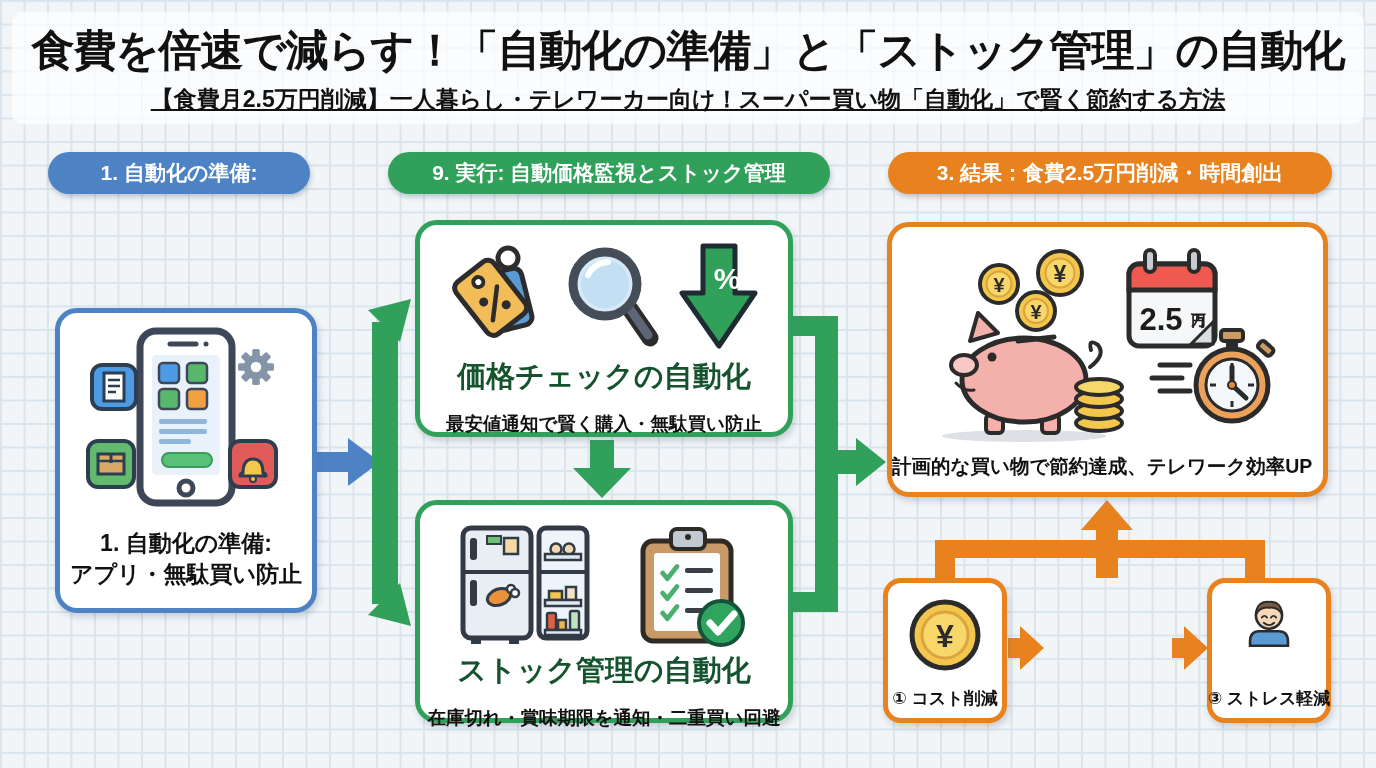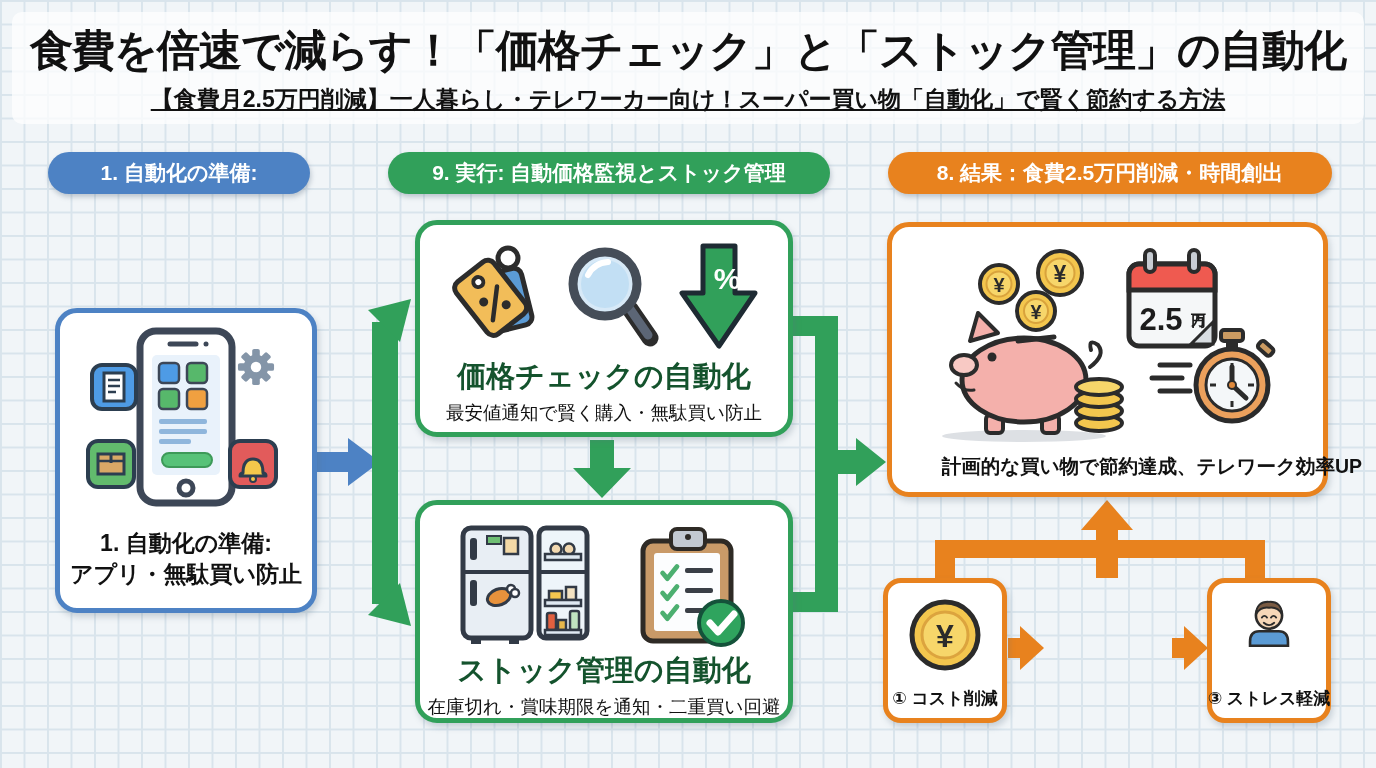--- a/index.html
+++ b/index.html
@@ -31,25 +31,25 @@
   .box-green{border:5px solid var(--green);}
   .box-orange{border:5px solid var(--orange);}
   .prep-box{left:55px;top:308px;width:262px;height:305px;text-align:center;}
   .price-box{left:415px;top:220px;width:378px;height:217px;text-align:center;}
   .stock-box{left:415px;top:500px;width:378px;height:223px;text-align:center;}
   .result-box{left:887px;top:222px;width:441px;height:275px;}
   .outcome-box{top:578px;width:124px;height:145px;border-radius:18px;
     display:flex;flex-direction:column;align-items:center;}
   .icon-row{display:flex;justify-content:center;align-items:flex-end;gap:16px;margin-top:16px;}
   .mid-title{font-size:29px;font-weight:900;margin-top:4px;color:#14532d;}
-  .mid-sub{font-size:18.5px;font-weight:400;margin-top:3px;color:#111;}
+  .mid-sub{font-size:18.5px;font-weight:700;margin-top:14px;color:#111;}
   .prep-caption{position:absolute;left:0;bottom:18px;width:100%;
     font-size:23px;font-weight:900;line-height:1.35;color:#111;}
-  .result-caption{position:absolute;left:0;bottom:12px;width:100%;text-align:right;
-    font-size:19.5px;font-weight:900;color:#111;margin-left:39px;}
+  .result-caption{position:absolute;left:0;bottom:12px;width:100%;text-align:left;
+    font-size:19.5px;font-weight:900;color:#111;}
   .outcome-label{margin-top:auto;margin-bottom:8px;font-size:17px;font-weight:800;color:#111;white-space:nowrap;}
   .connectors{position:absolute;left:0;top:0;z-index:1;}
   .illo{position:absolute;left:2px;top:8px;}
   .phone-illo{margin-top:10px;}
 </style>
 </head>
 <body>
 
 <div class="canvas">
 
@@ -101,31 +101,31 @@
       <rect x="1008" y="638" width="14" height="20"></rect>
       <polygon points="1020,626 1044,648 1020,670"></polygon>
     </g>
     <g fill="var(--orange)">
       <rect x="1172" y="638" width="14" height="20"></rect>
       <polygon points="1184,626 1208,648 1184,670"></polygon>
     </g>
   </svg>
 
   <div class="title-band"></div>
-  <div class="main-title">食費を倍速で減らす！「価格チェック」と「ストック管理」の自動化</div>
+  <div class="main-title">食費を倍速で減らす！「自動化の準備」と「ストック管理」の自動化</div>
   <div class="sub-title">【食費月2.5万円削減】一人暮らし・テレワーカー向け！スーパー買い物「自動化」で賢く節約する方法</div>
 
   <div class="pill pill-1">
     <span>1. 自動化の準備:</span>
   </div>
   <div class="pill pill-2">
     <span>9. 実行: 自動価格監視とストック管理</span>
   </div>
   <div class="pill pill-3">
-    <span>8. 結果：食費2.5万円削減・時間創出</span>
+    <span>3. 結果：食費2.5万円削減・時間創出</span>
   </div>
 
   <div class="box box-blue prep-box">
     <svg class="phone-illo" width="212" height="190" viewBox="0 0 212 190">
       <use href="#gear" transform="translate(176,44) scale(0.95)" fill="#8495a8"></use>
       <rect x="60" y="8" width="92" height="172" rx="16" fill="#fff" stroke="#3d4757" stroke-width="7"></rect>
       <line x1="90" y1="21" x2="116" y2="21" stroke="#3d4757" stroke-width="5" stroke-linecap="round"></line>
       <circle cx="126" cy="21" r="2.5" fill="#3d4757"></circle>
       <rect x="72" y="32" width="68" height="120" rx="5" fill="#e9f2fb"></rect>
       <rect x="79" y="40" width="20" height="20" rx="4" fill="#4e9be5" stroke="#3d4757" stroke-width="2.5"></rect>

